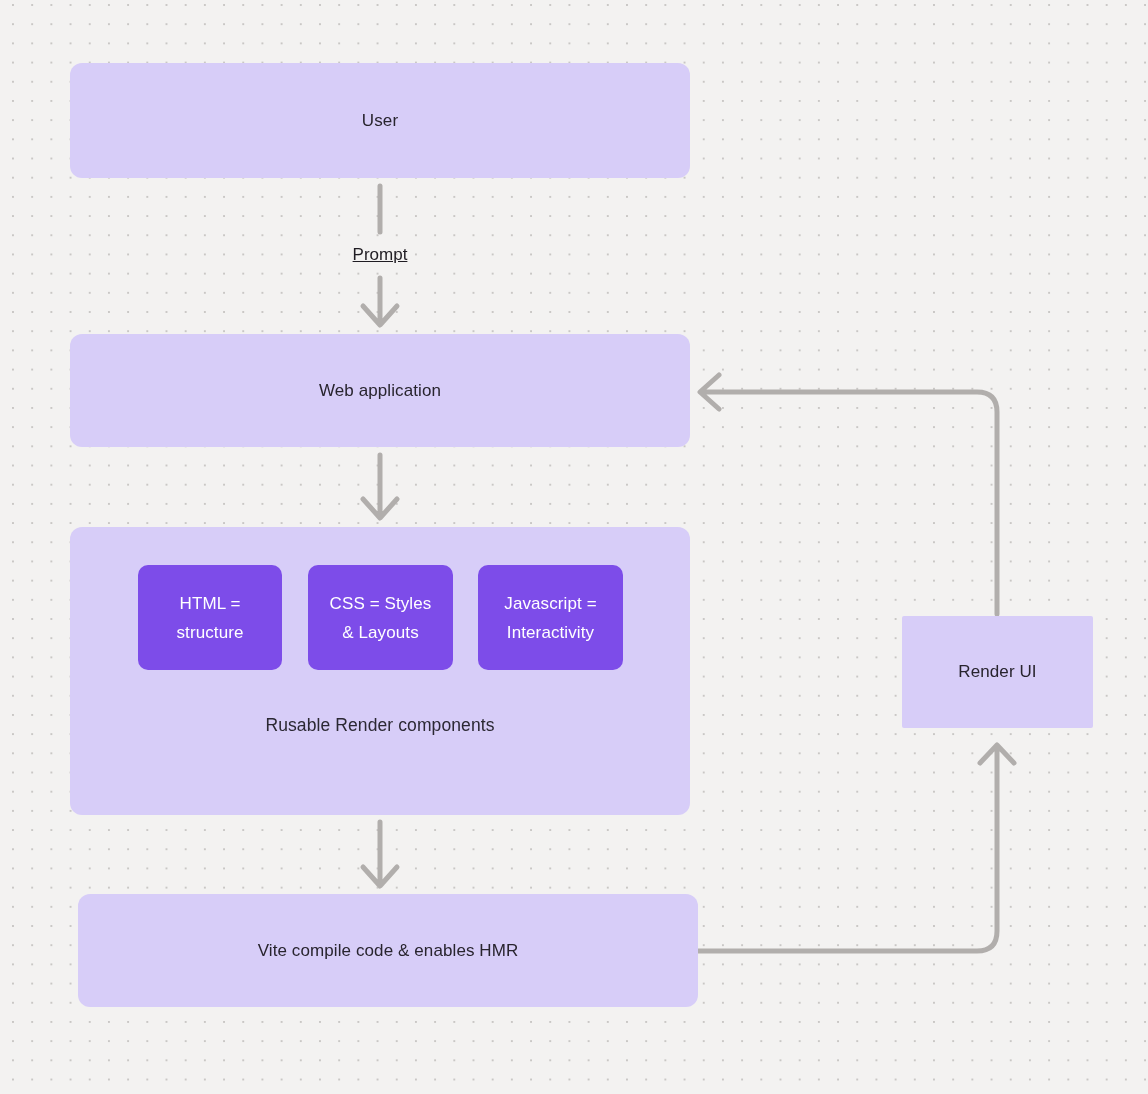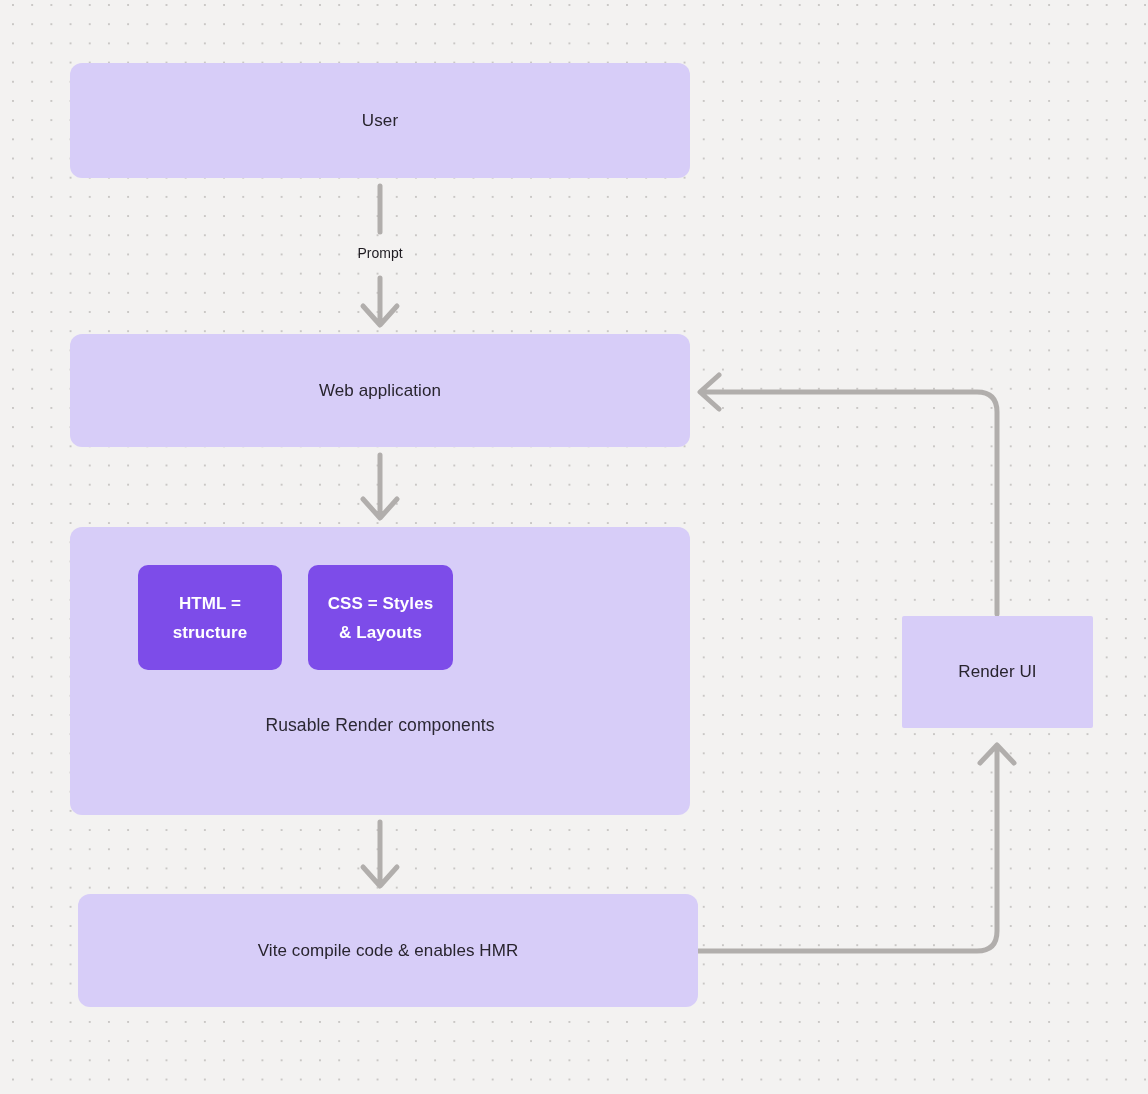--- a/index.html
+++ b/index.html
@@ -45,21 +45,21 @@
     border-radius: 12px;
     color: #28242e;
     font-size: 17px;
     letter-spacing: 0.1px;
   }
   .node-accent {
     background: #7d4ce9;
     border-radius: 10px;
     color: #ffffff;
     font-size: 17px;
-    font-weight: 700;
+    font-weight: 400;
     line-height: 29px;
     padding: 6px 14px;
   }
   .node-user          { left: 70px;  top: 63px;  width: 620px; height: 115px; }
   .node-webapp        { left: 70px;  top: 334px; width: 620px; height: 113px; }
   .node-components    { left: 70px;  top: 527px; width: 620px; height: 288px; display: block; }
   .node-vite          { left: 70px;  top: 894px; width: 620px; height: 113px; margin-left: 8px; }
   .node-render-ui     { left: 902px; top: 616px; width: 191px; height: 112px; border-radius: 2px; }
 
   .node-html          { left: 68px;  top: 38px;  width: 144px; height: 105px; }
@@ -76,21 +76,22 @@
     color: #2b2833;
     font-size: 17.5px;
   }
   .edge-label {
     position: absolute;
     left: 310px;
     top: 245px;
     width: 140px;
     text-align: center;
     color: #1f1c22;
-    font-size: 14px;
+    font-size: 17px;
+    text-decoration: underline;
   }
 </style>
 </head>
 <body>
 
 <div class="canvas">
 
   <svg class="edges" viewBox="0 0 1148 1094">
     <path d="M380 186 L380 232"></path>
     <path d="M380 278 L380 323 M363 306 L380 325 L397 306"></path>
@@ -110,20 +111,23 @@
     <span>Web application</span>
   </div>
 
   <div class="node node-light node-components">
     <div class="node node-accent node-html">
       <span>HTML = structure</span>
     </div>
     <div class="node node-accent node-css">
       <span>CSS = Styles &amp; Layouts</span>
     </div>
+    <div class="node node-accent node-js">
+      <span>Javascript = Interactivity</span>
+    </div>
     <div class="group-caption">Rusable Render components</div>
   </div>
 
   <div class="node node-light node-vite">
     <span>Vite compile code &amp; enables HMR</span>
   </div>
 
   <div class="node node-light node-render-ui">
     <span>Render UI</span>
   </div>

